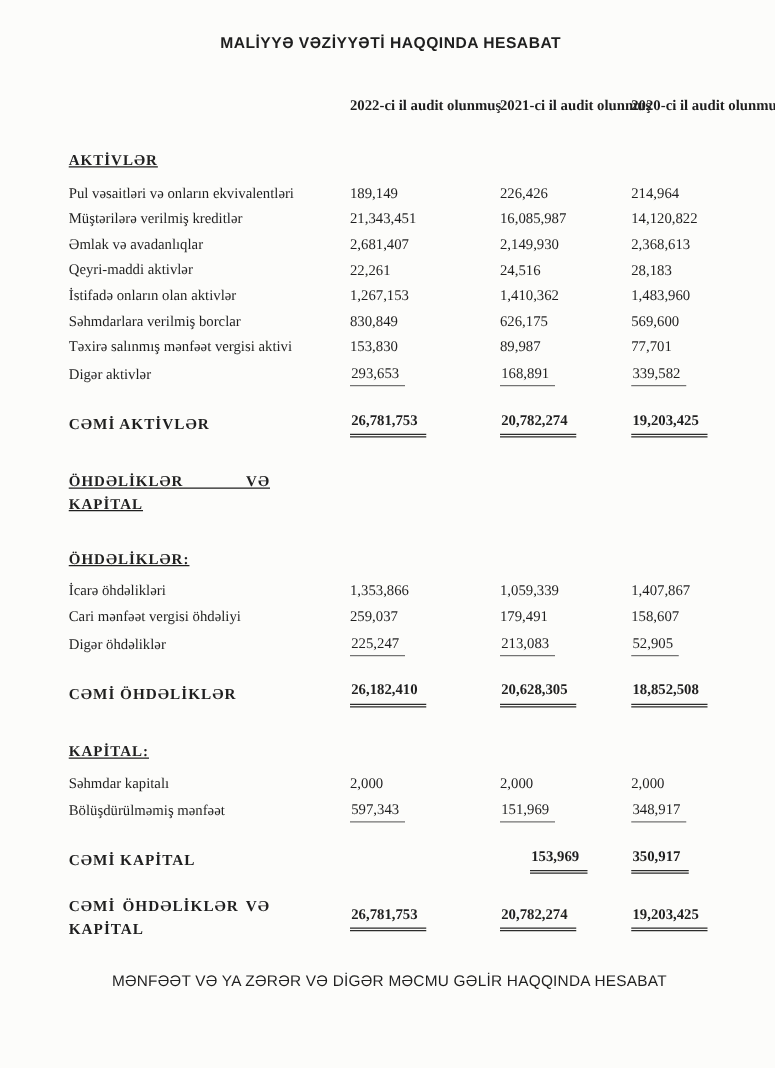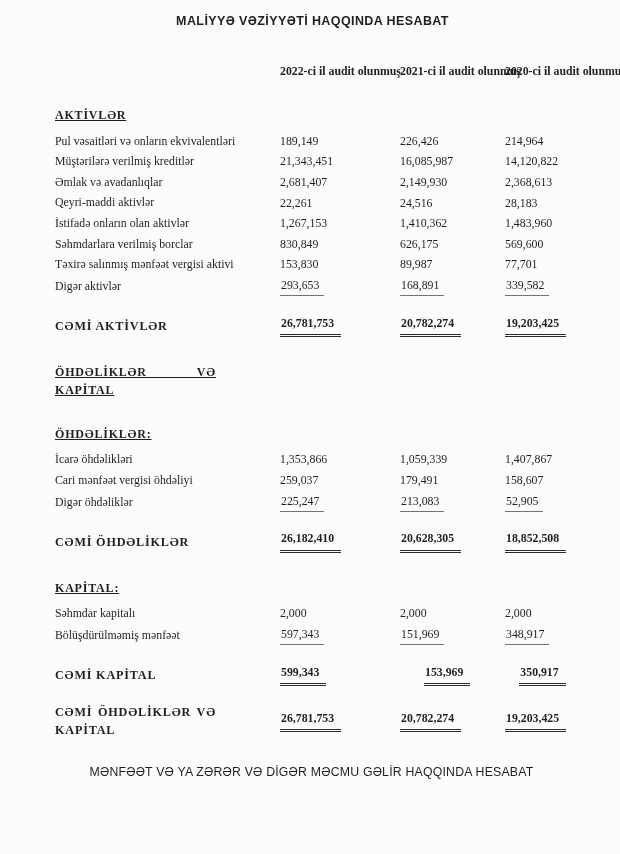--- a/index.html
+++ b/index.html
@@ -9,21 +9,21 @@
   *{margin:0;padding:0;box-sizing:border-box;}
   html,body{width:620px;height:854px;}
   body{
     background:var(--paper);
     color:var(--ink);
     font-family:"Liberation Serif","DejaVu Serif",serif;
     overflow:hidden;
   }
   .sheet{
     width:620px;height:854px;
-    padding:14px 40px 0 55px;
+    padding:27px 40px 0 55px;
     position:relative;
   }
   .doc-title{
     font-family:"Liberation Sans","DejaVu Sans",sans-serif;
     font-weight:bold;
     font-size:12.5px;
     letter-spacing:.4px;
     text-align:center;
     margin:0 0 34px -10px;
   }
@@ -214,23 +214,22 @@
         <div class="val" style="grid-column: 4;"><span>2,000</span></div>
       </div>
       <div class="row row-item u">
         <div class="label">Bölüşdürülməmiş mənfəət</div>
         <div class="val" style="grid-column: 2;"><span>597,343</span></div>
         <div class="val" style="grid-column: 3;"><span>151,969</span></div>
         <div class="val" style="grid-column: 4;"><span>348,917</span></div>
       </div>
       <div class="row row-total">
         <div class="label">CƏMİ KAPİTAL</div>
-        <div class="val" style="grid-column: 2;"><span>599,343</span></div>
         <div class="val" style="grid-column: 3; margin-left: 24px;"><span>153,969</span></div>
-        <div class="val" style="grid-column: 4; text-align: center;"><span>350,917</span></div>
+        <div class="val" style="grid-column: 4;"><span>350,917</span></div>
       </div>
       <div class="row row-total">
         <div class="label">CƏMİ ÖHDƏLİKLƏR VƏ KAPİTAL</div>
         <div class="val" style="grid-column: 2;"><span>26,781,753</span></div>
         <div class="val" style="grid-column: 3;"><span>20,782,274</span></div>
         <div class="val" style="grid-column: 4;"><span>19,203,425</span></div>
       </div>
     </div>
 
   <div class="doc-footer">MƏNFƏƏT VƏ YA ZƏRƏR VƏ DİGƏR MƏCMU GƏLİR HAQQINDA HESABAT</div>

